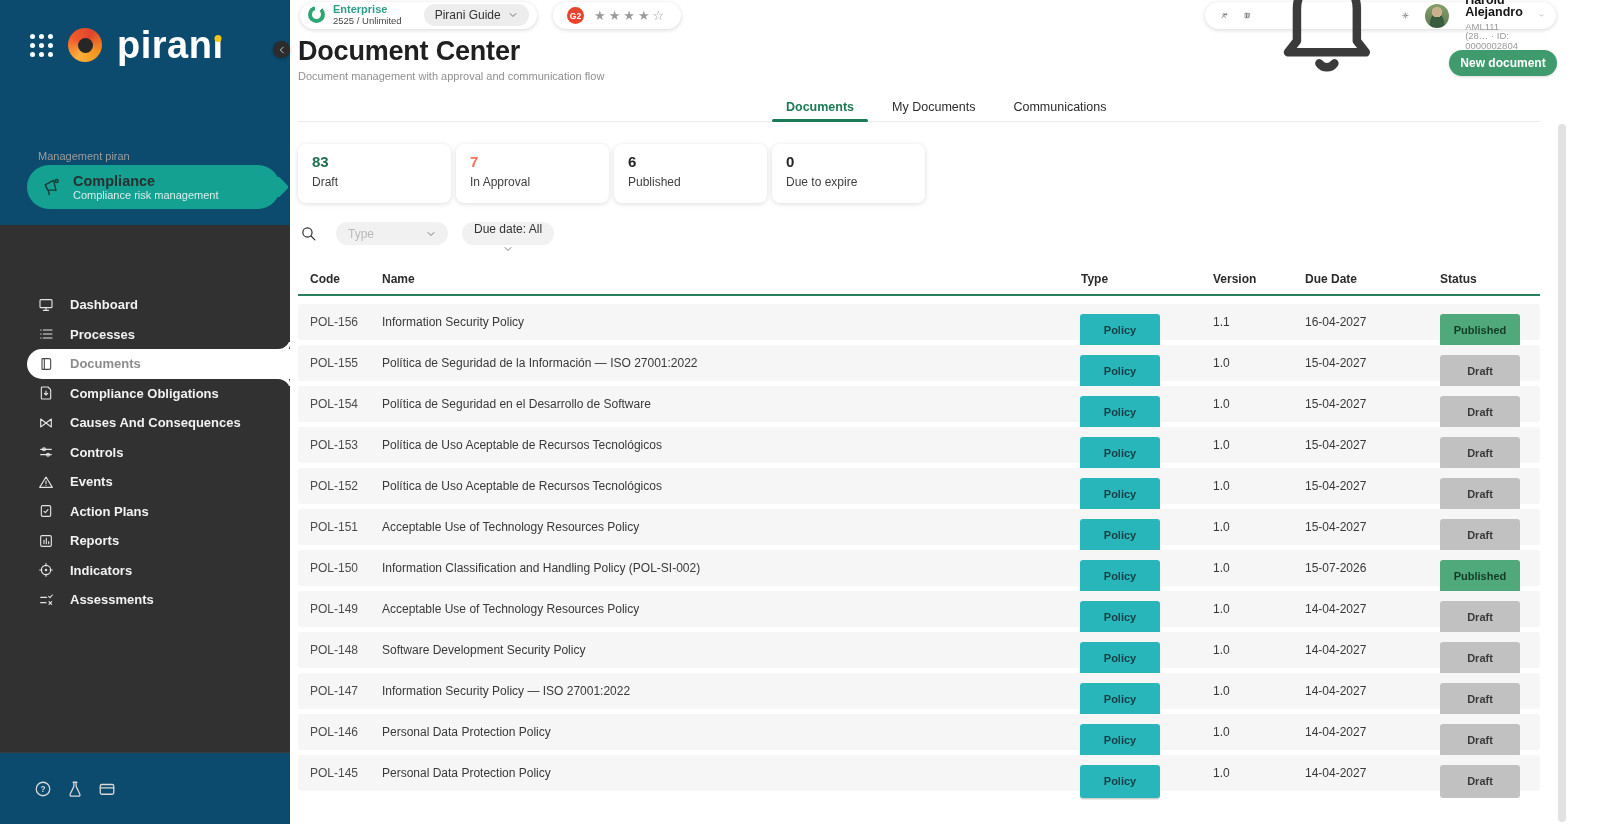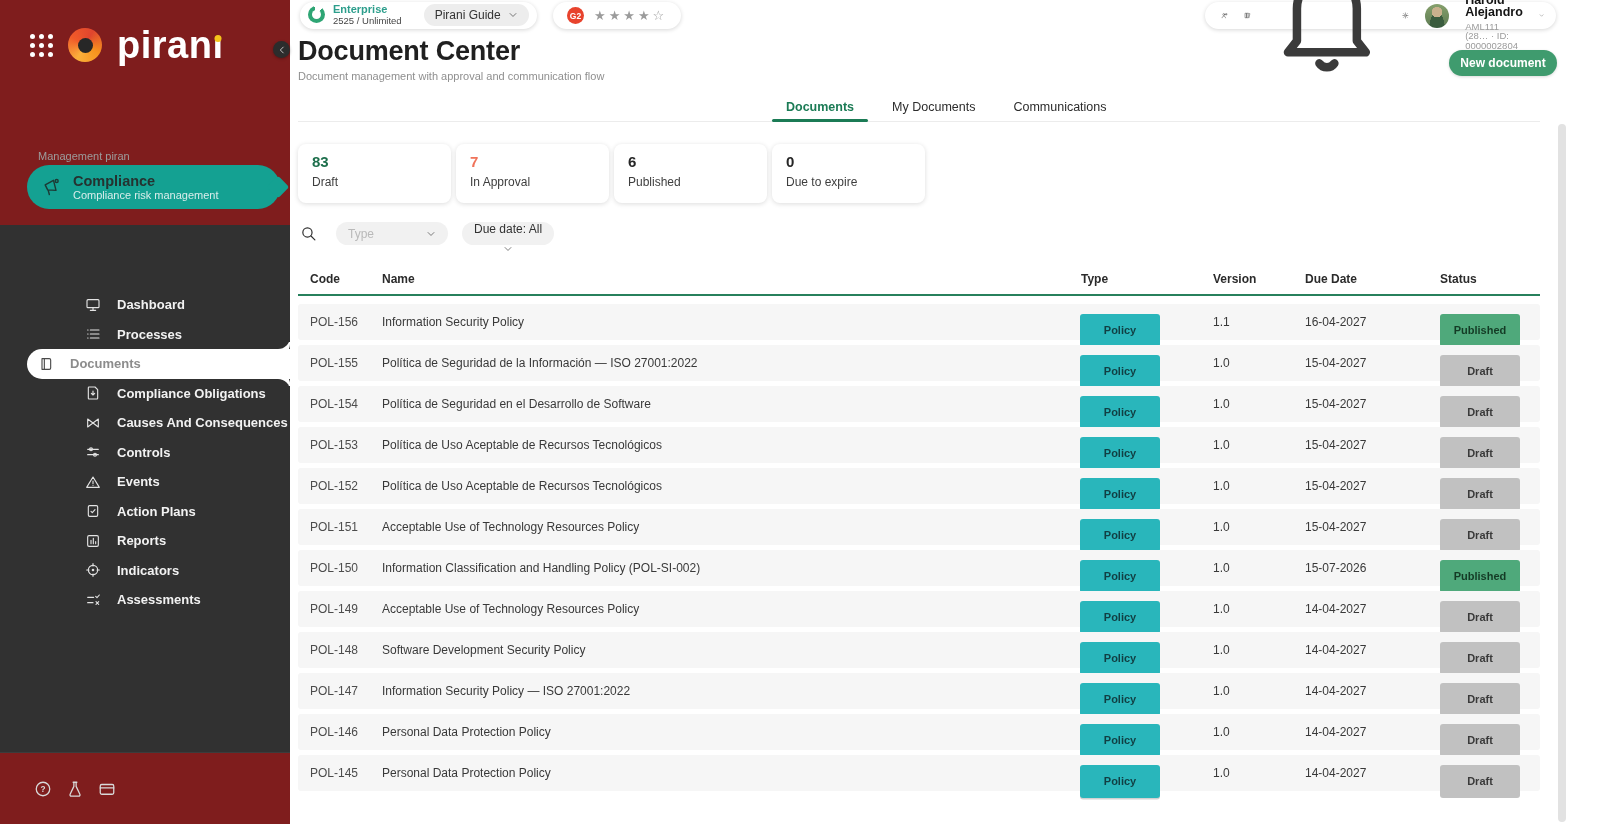--- a/index.html
+++ b/index.html
@@ -1,21 +1,21 @@
 <!DOCTYPE html>
 <html><head>
 <meta charset="utf-8">
 <style>
   * { margin:0; padding:0; box-sizing:border-box; }
   html,body { width:1600px; height:824px; overflow:hidden; background:#fff;
     font-family:"Liberation Sans","DejaVu Sans",sans-serif; }
   .stage { position:relative; width:1600px; height:824px; }
 
   
-  .sidebar { position:absolute; left:0; top:0; width:290px; height:824px; background:#7f1d1d; }
+  .sidebar { position:absolute; left:0; top:0; width:290px; height:824px; background:#0c4a6e; }
   .nav-panel { position:absolute; left:0; top:225px; right:0; bottom:71px; background:#313131; }
   .logo-row { position:absolute; left:30px; top:28px; display:flex; align-items:center; gap:15px; }
   .dots { display:grid; grid-template-columns:repeat(3,5px); grid-gap:4px; }
   .dots i { width:5px; height:5px; background:#fff; border-radius:50%; }
   .logo-o { width:34px; height:34px; border-radius:50%;
     background:conic-gradient(from 210deg,#fbb03b,#f15a29,#e0452e,#f7931e,#fbb03b);
     display:flex; align-items:center; justify-content:center; }
   .logo-o i { width:15px; height:15px; border-radius:50%; background:#272727; }
   .wordmark { color:#fff; font-size:38px; font-weight:600; letter-spacing:.5px; line-height:34px; }
   .iy { position:relative; display:inline-block; }
@@ -23,21 +23,21 @@
   .mgmt-label { position:absolute; left:38px; top:150px; font-size:11px; color:#9c9c9c; }
   .module-pill { position:absolute; left:27px; top:165px; width:253px; height:44px; background:#14a192;
     border-radius:24px; display:flex; align-items:center; gap:12px; padding-left:14px; }
   .module-pill::after { content:''; position:absolute; right:-6px; top:14px; width:16px; height:16px;
     background:#14a192; transform:rotate(45deg); border-radius:3px; }
   .module-icon { width:20px; height:20px; color:#1d3a35; flex:0 0 auto; }
   .module-title { font-size:14.5px; font-weight:700; color:#253230; line-height:16px; }
   .module-sub { font-size:11px; color:#d9edeb; line-height:13px; }
   .nav { position:absolute; left:0; top:290px; right:0; }
   .nav-item { position:relative; height:29.5px; display:flex; align-items:center; gap:16px;
-    padding-left:38px; color:#f2f2f2; font-size:13px; font-weight:600; cursor:pointer;margin-left:47px; }
+    padding-left:38px; color:#f2f2f2; font-size:13px; font-weight:600; cursor:pointer; }
   .nav-item .ic { width:16px; height:16px; color:#e3e3e3; flex:0 0 auto; }
   .nav-item.active { margin-left:27px; padding-left:11px; background:#fff; border-radius:17px 0 0 17px; color:#8c8c8c; }
   .nav-item.active .ic { color:#4a4a4a; }
   .nav-item.active::before { content:''; position:absolute; right:0; top:-14px; width:14px; height:14px;
     border-bottom-right-radius:12px; box-shadow:0 7px 0 0 #fff; }
   .nav-item.active::after { content:''; position:absolute; right:0; bottom:-14px; width:14px; height:14px;
     border-top-right-radius:12px; box-shadow:0 -7px 0 0 #fff; }
   .side-divider { position:absolute; left:0; right:0; bottom:71px; border-top:1px solid #3c3c3c; }
   .side-footer { position:absolute; left:34px; bottom:26px; display:flex; gap:14px; }
   .side-footer .ic { width:18px; height:18px; color:#d9d9d9; cursor:pointer; }

